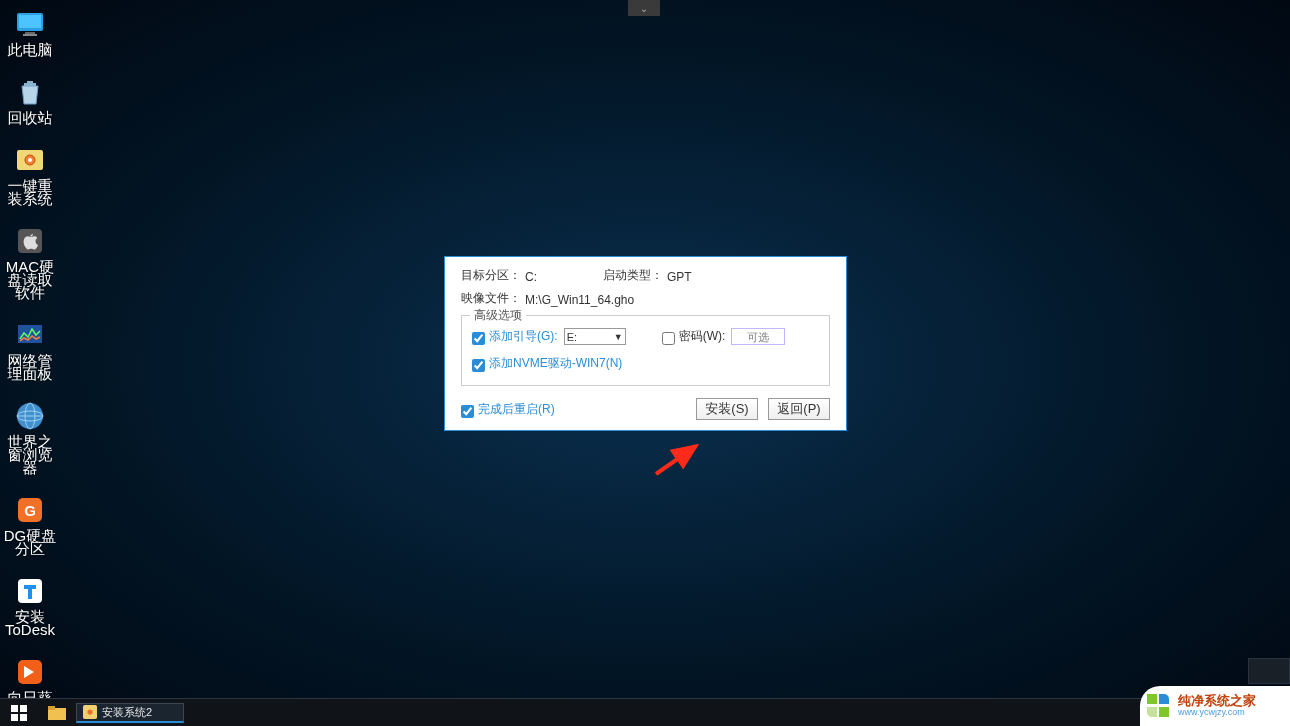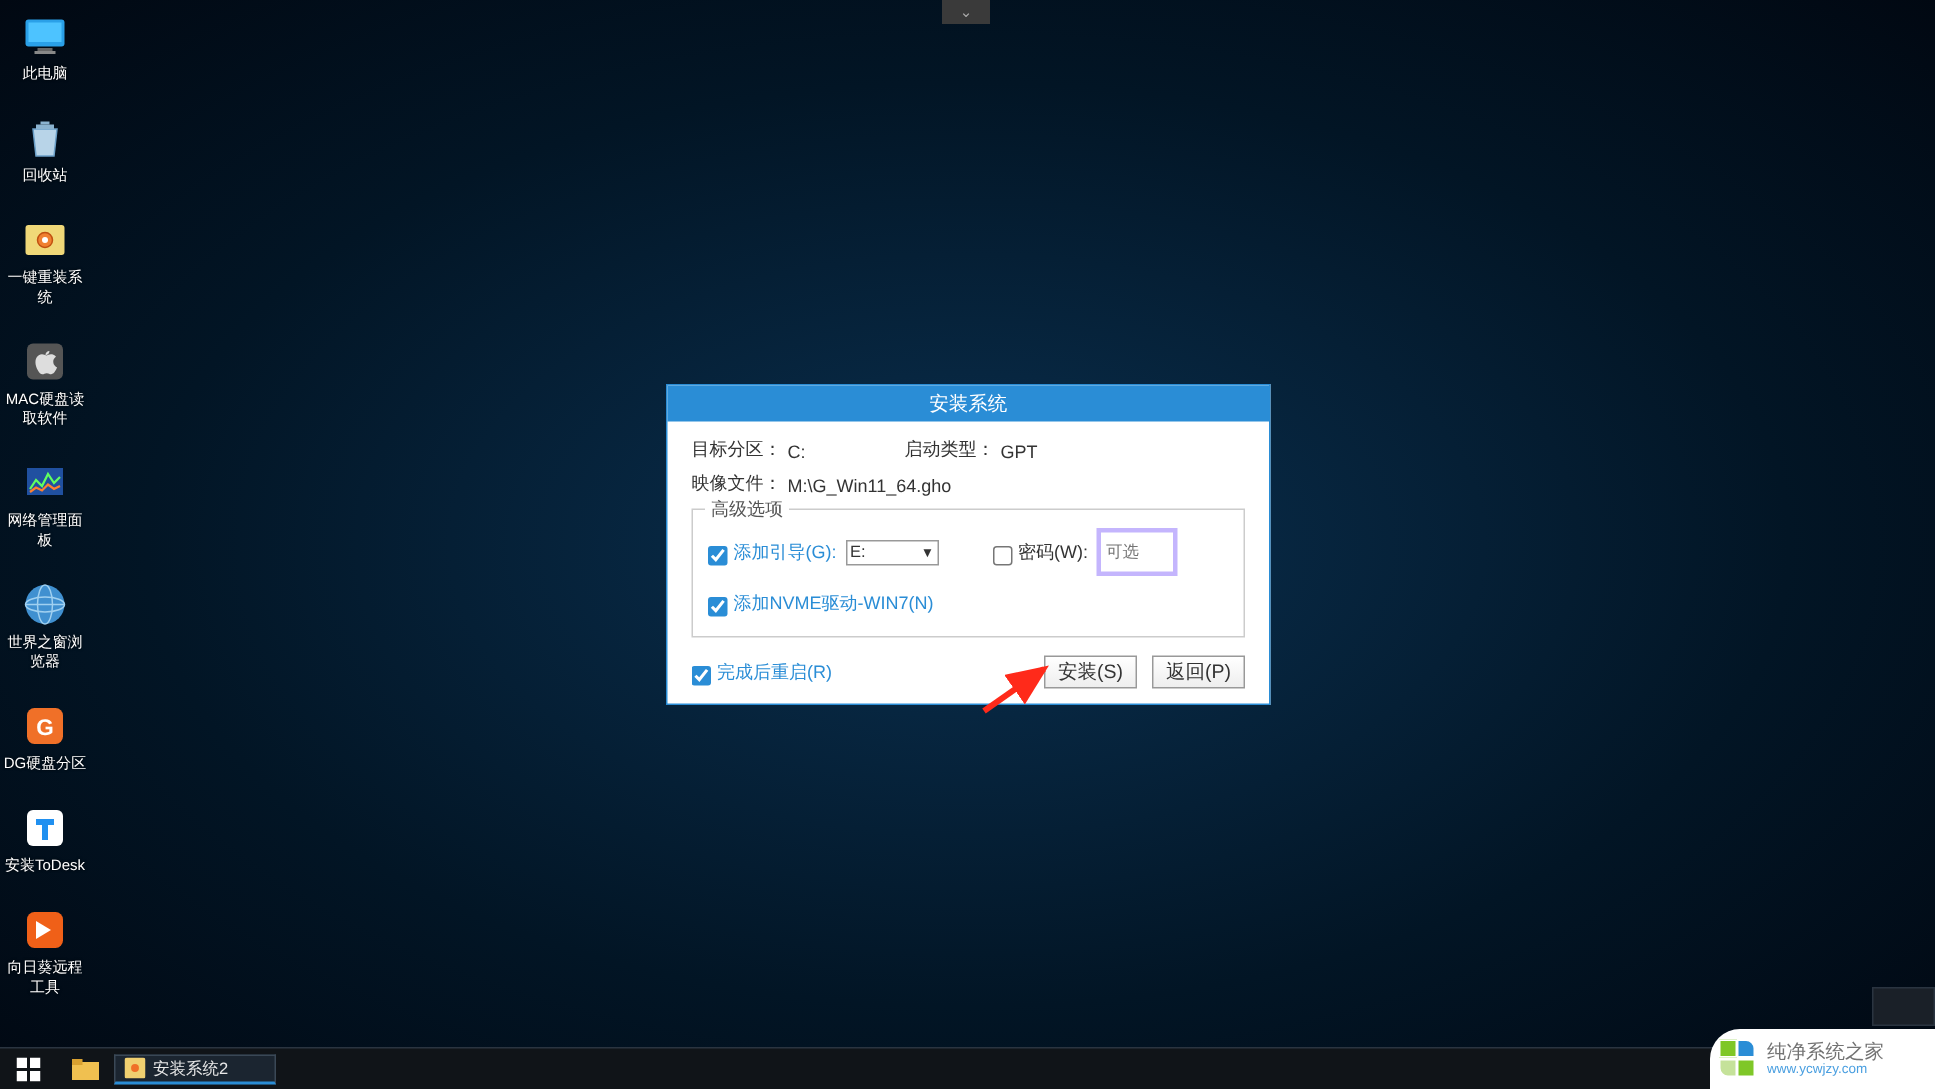--- a/index.html
+++ b/index.html
@@ -52,21 +52,21 @@
     }
     .desktop-icon .ic {
       width: 32px;
       height: 32px;
       display: flex;
       align-items: center;
       justify-content: center;
     }
     .desktop-icon .lbl {
       color: #fff;
-      font-size: 10px;
+      font-size: 15px;
       line-height: 13px;
       margin-top: 3px;
       text-shadow: 0 0 2px #000;
     }
 
     
     .dialog {
       position: absolute;
       left: 444px;
       top: 256px;
@@ -128,24 +128,24 @@
       font-size: 11px;
       padding: 0 2px;
       display: inline-flex;
       align-items: center;
       justify-content: space-between;
       margin-left: 6px;
     }
     .select .triangle { font-size: 9px; color: #333; }
     .pw-input {
       width: 54px;
-      height: 32px;
-      border: 3px solid #c4b5fd;
+      height: 17px;
+      border: 1px solid #c4b5fd;
       font-size: 11px;
-      padding: 0 3px;
+      padding: 0 15px;
       color: #aaa;
       margin-left: 6px;
     }
     .adv-row1 {
       display: flex;
       align-items: center;
     }
     .adv-gap { width: 36px; }
     .adv-row2 { margin-top: 10px; }
     .dialog-footer {
@@ -256,21 +256,21 @@
     .watermark .q {
       width: 12px;
       height: 12px;
       border: 1px solid #fff;
     }
     .watermark .q1 { background: #7fc728; }
     .watermark .q2 { background: #2a8dd6; border-radius: 0 6px 0 0;}
     .watermark .q3 { background: #c5e29a; border-radius: 0 0 0 6px;}
     .watermark .q4 { background: #7fc728; }
     .wm-text { display: flex; flex-direction: column; line-height: 1.1; }
-    .wm-title { font-size: 13px; font-weight: normal; color: #737373; }
+    .wm-title { font-size: 13px; font-weight: bold; color: #c2410c; }
     .wm-url { font-size: 9px; color: #4a9fe0; }
 
     
     .corner-artifact {
       position: absolute;
       right: 0;
       top: 658px;
       width: 42px;
       height: 26px;
       background: #1a2028;
@@ -369,21 +369,20 @@
       <svg viewBox="0 0 32 32" width="32" height="32">
           <rect x="4" y="4" width="24" height="24" rx="5" fill="#f06018"></rect>
           <path d="M10 10 L20 16 L10 22 Z" fill="#fff"></path>
         </svg>
     </div>
     <div class="lbl">向日葵远程工具</div>
   </div>
 </div>
 
 <div class="dialog">
-  <div class="dialog-title">安装系统</div>
   <div class="dialog-body">
     <div class="row">
       <span class="label">目标分区：</span>
       <span class="val">C:</span>
       <span style="flex:0 0 66px;"></span>
       <span class="label">启动类型：</span>
       <span class="val">GPT</span>
     </div>
     <div class="row" style="">
       <span class="label">映像文件：</span>

